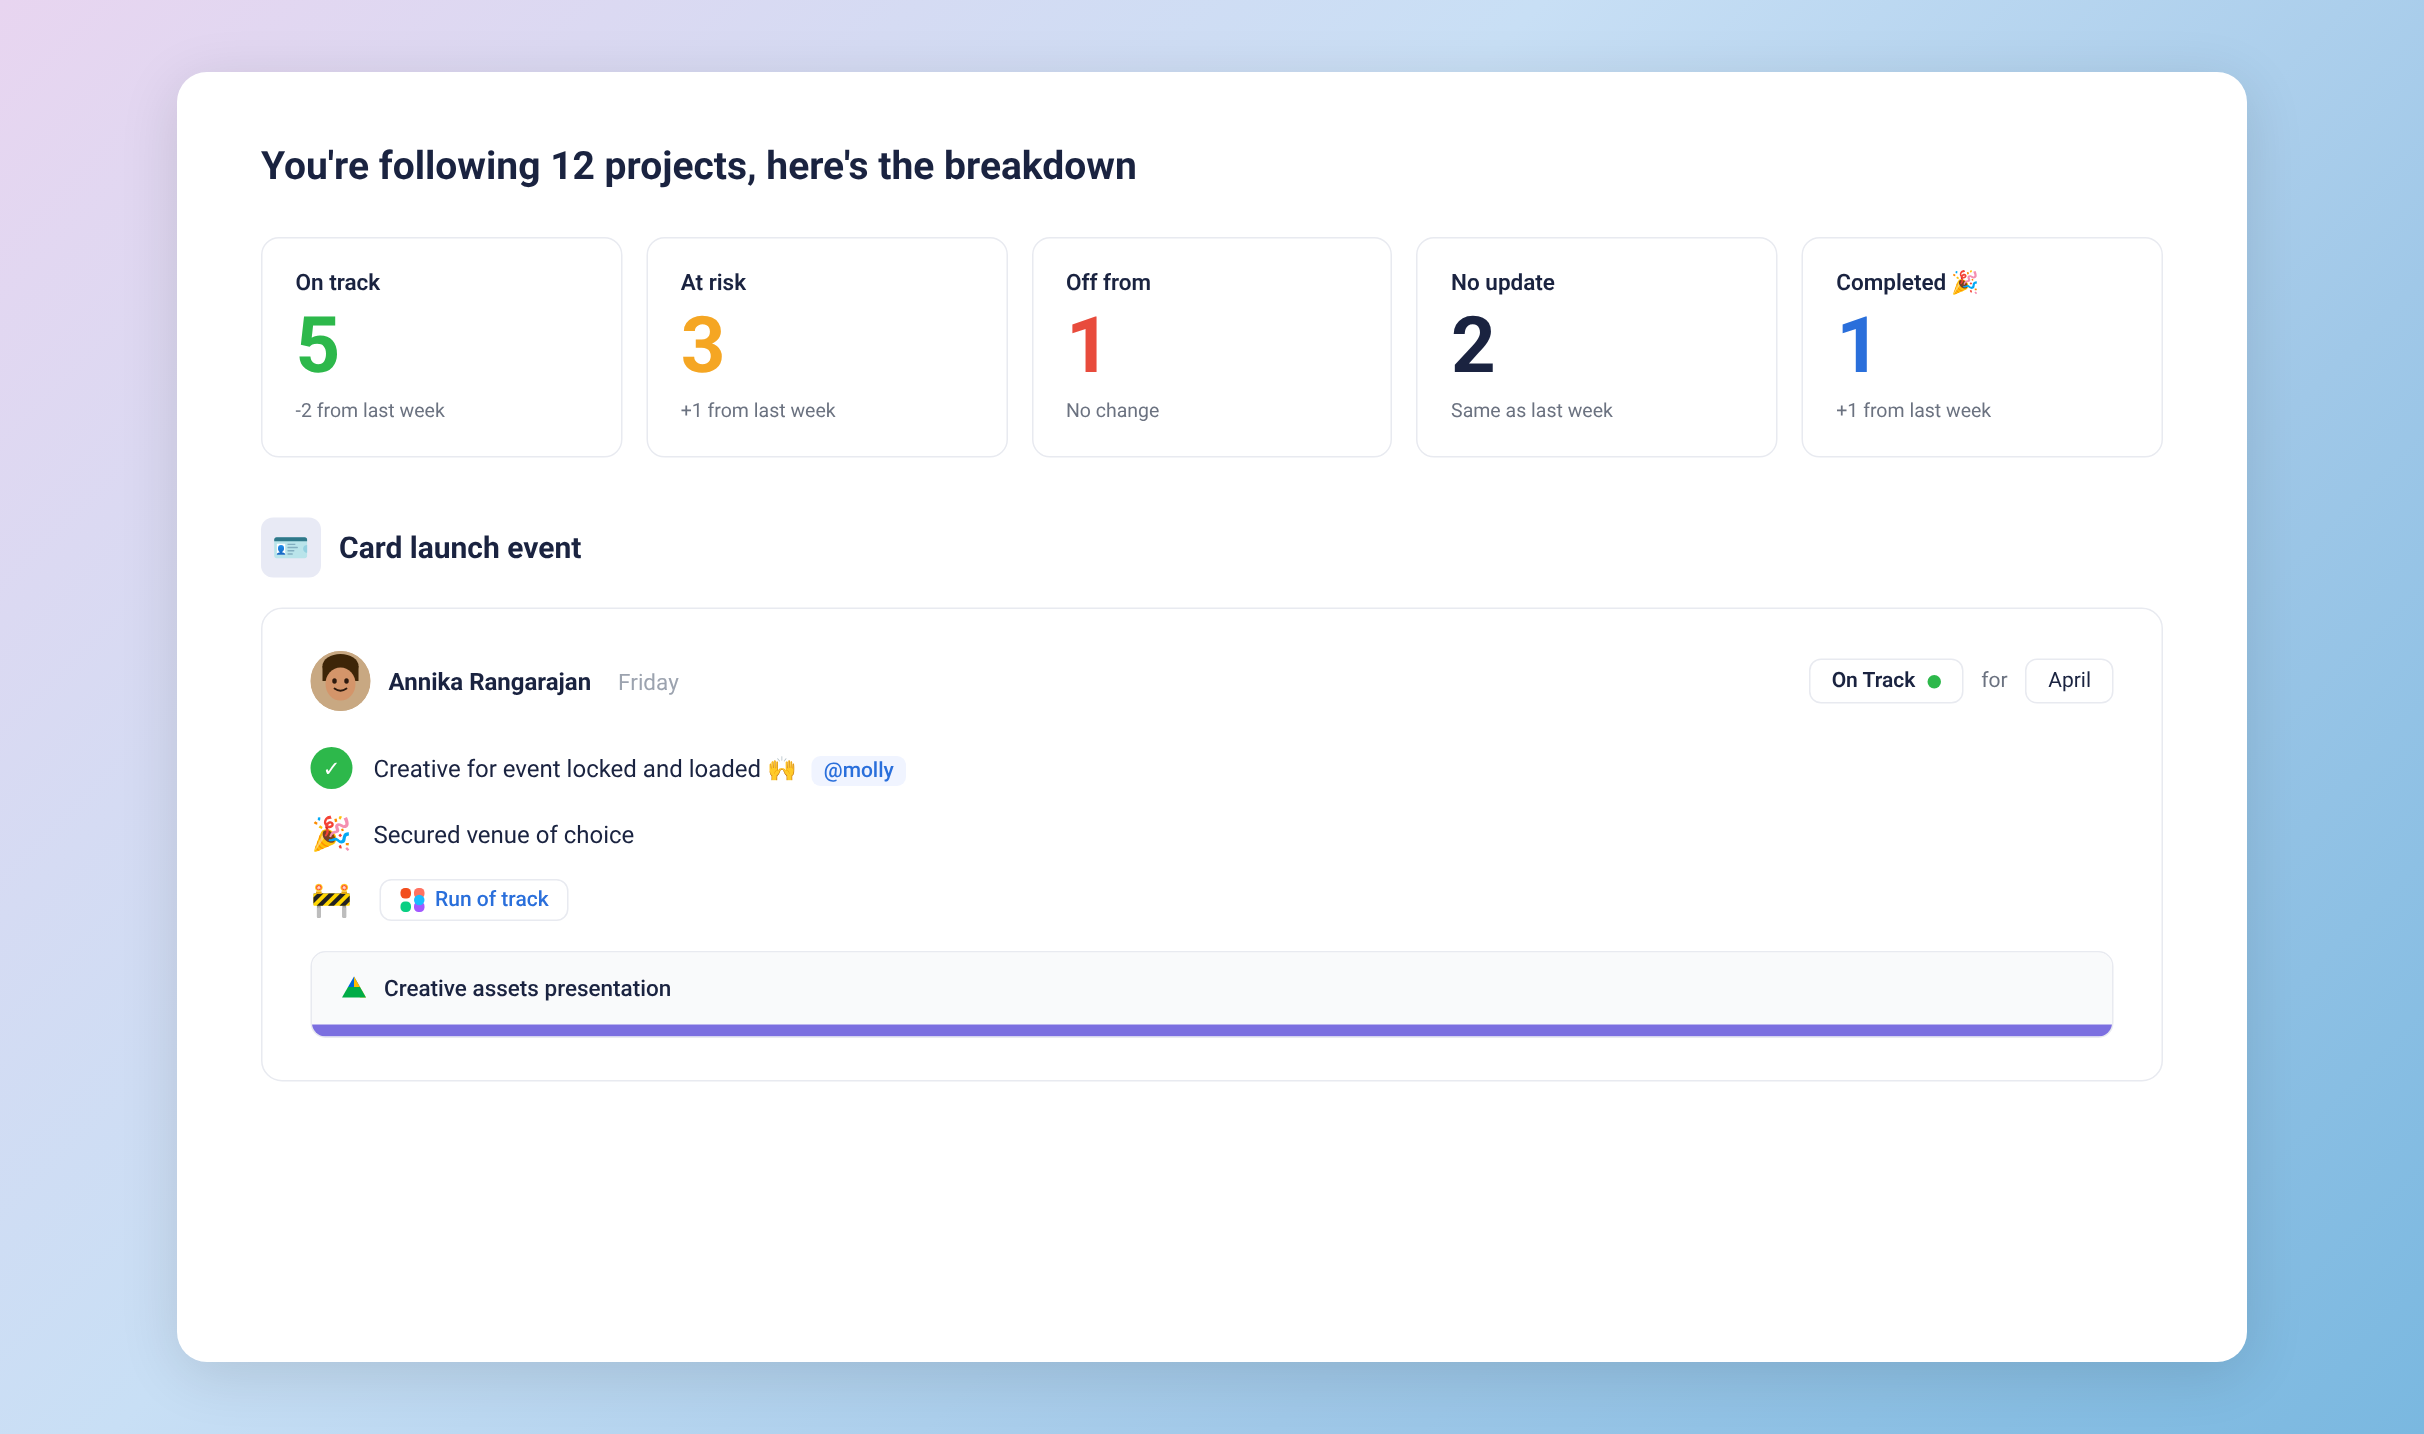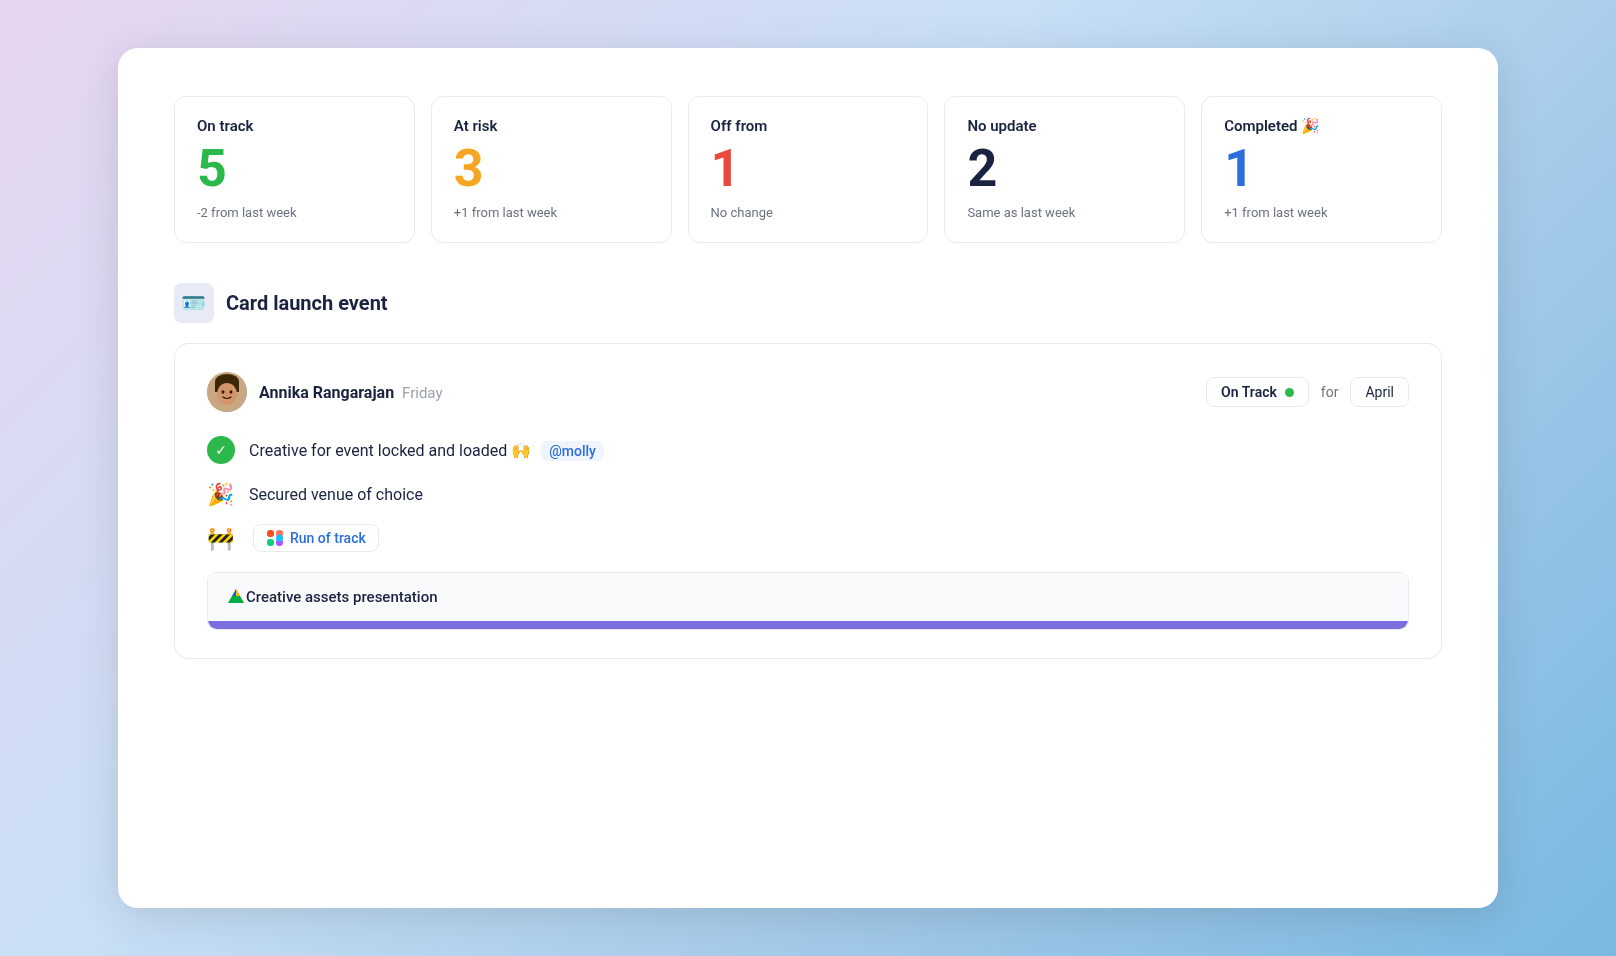--- a/index.html
+++ b/index.html
@@ -130,21 +130,21 @@
 
     .author-name {
       font-size: 16px;
       font-weight: 700;
       color: #1a2340;
     }
 
     .author-date {
       font-size: 15px;
       color: #9ca3af;
-      margin-left: 4px;
+      margin-left: 14px;
       font-weight: 400;
     }
 
     .status-badge {
       display: flex;
       align-items: center;
       gap: 8px;
       border: 1.5px solid #e8eaf0;
       border-radius: 8px;
       padding: 6px 14px;
@@ -250,21 +250,21 @@
     .attachment-section {
       margin-top: 20px;
       border: 1.5px solid #e8eaf0;
       border-radius: 10px;
       overflow: hidden;
     }
 
     .attachment-header {
       display: flex;
       align-items: center;
-      gap: 0;
+      gap: 10px;
       padding: 14px 18px;
       background: #f9fafb;
       font-size: 15px;
       color: #1a2340;
       font-weight: 500;
     }
 
     .attachment-bar {
       height: 8px;
       background: #6b7de8;
@@ -275,20 +275,21 @@
       display: flex;
       align-items: center;
       gap: 8px;
     }
   </style>
 </head>
 <body>
 
 <div class="main-card">
 
+  <h1 class="page-title">You're following 12 projects, here's the breakdown</h1>
 
   <div class="stats-row">
 
     <div class="stat-card">
       <div class="stat-label">On track</div>
       <div class="stat-number green">5</div>
       <div class="stat-change">-2 from last week</div>
     </div>
 
     <div class="stat-card">

